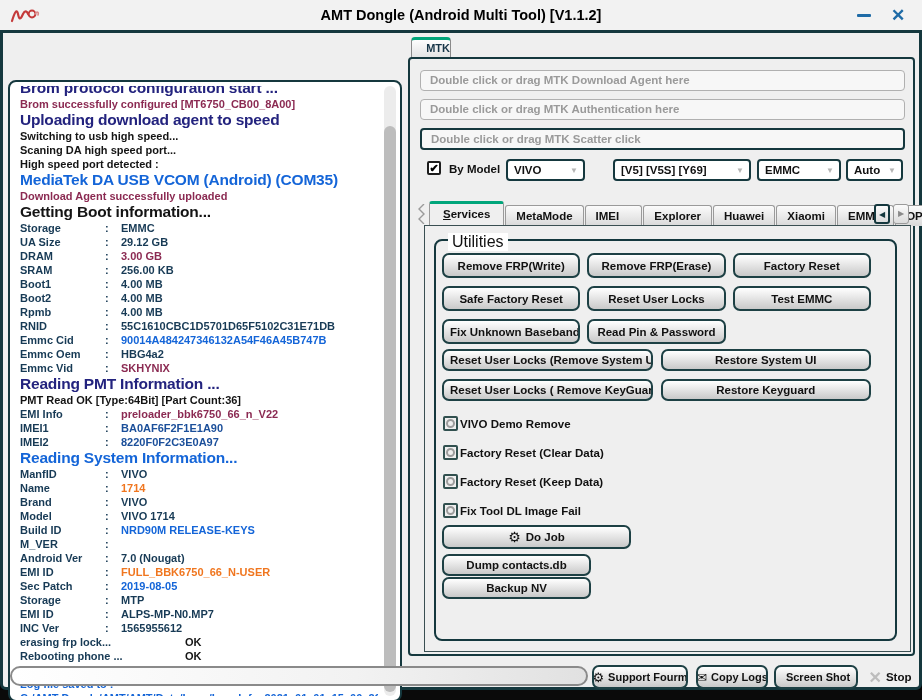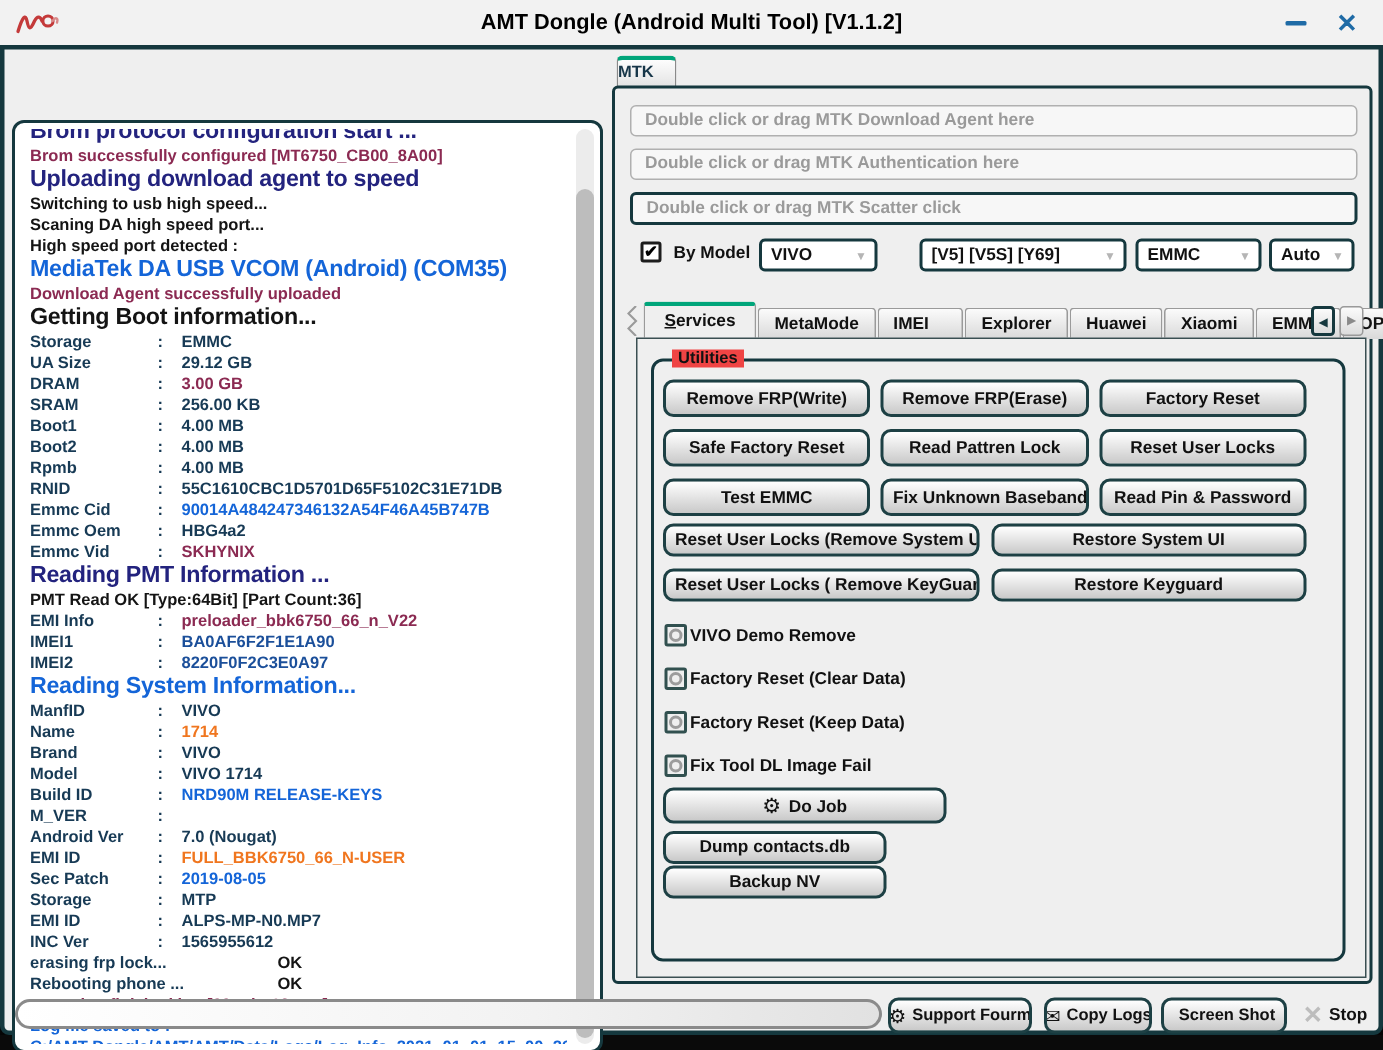--- a/index.html
+++ b/index.html
@@ -35,21 +35,21 @@
   .ll .k{width:85px;flex:none;color:#173a55;}
   .ll .k.wide{width:165px;}
   .ll .c{width:16px;flex:none;color:#173a55;}
   .c-navy{color:#173a55;} .c-indigo{color:#23237e;} .c-blue{color:#1465d8;}
   .c-maroon{color:#8b2a52;} .c-orange{color:#f0761f;} .c-black{color:#141414;}
   .c-steel{color:#1b4f9a;}
   
   .mtk-tab{position:absolute;left:411px;top:37px;width:40px;height:21px;box-sizing:border-box;
     background:linear-gradient(#fdfdfd,#e3e3e3);border:1px solid #8a8a8a;border-bottom:none;
     border-top:3px solid #00a57a;border-radius:4px 4px 0 0;
-    font-size:11px;font-weight:700;color:#173648;text-align:left;line-height:16px;}
+    font-size:11px;font-weight:700;color:#173648;text-align:right;line-height:16px;}
   .right-box{position:absolute;left:408px;top:57px;width:507px;height:599px;box-sizing:border-box;
     border:2px solid #15383e;border-radius:4px;background:#efefef;}
   .dropfield{position:absolute;left:420px;width:485px;height:21px;box-sizing:border-box;
     background:#f7f7f7;border:1px solid #b0b0b0;border-radius:4px;
     font-size:11.5px;font-weight:700;color:#9a9a9a;line-height:19px;padding-left:9px;}
   .f1{top:70px;} .f2{top:99px;}
   .f3{top:128px;height:22px;border:2px solid #15383e;line-height:18px;}
   
   .cb{position:absolute;left:427px;top:161px;width:14px;height:14px;box-sizing:border-box;
     border:2px solid #1d1d1d;border-radius:2px;background:#fff;
@@ -69,22 +69,22 @@
   .tab-notch{position:absolute;left:417px;top:204px;width:9px;height:20px;}
   .tscroll{position:absolute;top:204px;width:16px;height:20px;box-sizing:border-box;text-align:center;
     font-size:8px;line-height:18px;background:linear-gradient(#fbfbfb,#dcdcdc);border-radius:3px;cursor:pointer;}
   .tscroll.left{left:874px;border:2px solid #15383e;color:#15383e;}
   .tscroll.right{left:893px;border:1px solid #9a9a9a;color:#8a8a8a;}
   .tab-page{position:absolute;left:424px;top:225px;width:487px;height:427px;box-sizing:border-box;
     border:1px solid #3a4f52;background:#efefef;}
   
   .fieldset{position:absolute;left:434px;top:239px;width:463px;height:402px;box-sizing:border-box;
     border:2px solid #15383e;border-radius:8px;}
-  .legend{position:absolute;left:12px;top:-8px;background:#ef4444;padding:0 4px;
-    font-size:11px;font-weight:700;color:#111;}
+  .legend{position:absolute;left:12px;top:-8px;background:#ffffff;padding:0 4px;
+    font-size:16px;font-weight:400;color:#111;}
   .ubtn{box-sizing:border-box;background:linear-gradient(#ffffff,#c9c9c9);
     border:2px solid #1d4044;border-radius:7px;font-family:"Liberation Sans",sans-serif;
     font-size:11.5px;font-weight:700;color:#111;cursor:pointer;white-space:nowrap;overflow:hidden;}
   .btn-grid{position:absolute;left:442px;top:253px;width:429px;display:grid;
     grid-template-columns:repeat(3,1fr);gap:8px 7px;grid-auto-rows:25px;}
   .wide-grid{position:absolute;left:442px;top:349px;width:429px;display:grid;
     grid-template-columns:1fr 1fr;gap:8px 8px;grid-auto-rows:22px;}
   .options{position:absolute;left:443px;top:409px;}
   .opt{height:29px;display:flex;align-items:center;cursor:pointer;}
   .obox{width:15px;height:15px;box-sizing:border-box;border:2px solid #31504f;border-radius:2px;
@@ -333,21 +333,20 @@
 <div class="tab-page"></div>
 <div class="fieldset">
   <span class="legend">Utilities</span>
 </div>
 
 <div class="btn-grid">
     <button class="ubtn">Remove FRP(Write)</button>
     <button class="ubtn">Remove FRP(Erase)</button>
     <button class="ubtn">Factory Reset</button>
     <button class="ubtn">Safe Factory Reset</button>
-    <button class="ubtn">Read Pattren Lock</button>
     <button class="ubtn">Reset User Locks</button>
     <button class="ubtn">Test EMMC</button>
     <button class="ubtn">Fix Unknown Baseband</button>
     <button class="ubtn">Read Pin &amp; Password</button>
   </div>
 <div class="wide-grid">
     <button class="ubtn">Reset User Locks (Remove System UI)</button>
     <button class="ubtn">Restore System UI</button>
     <button class="ubtn">Reset User Locks ( Remove KeyGuard)</button>
     <button class="ubtn">Restore Keyguard</button>

